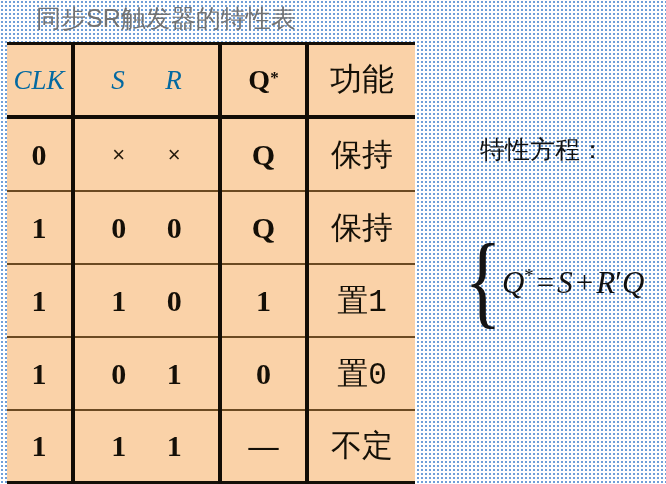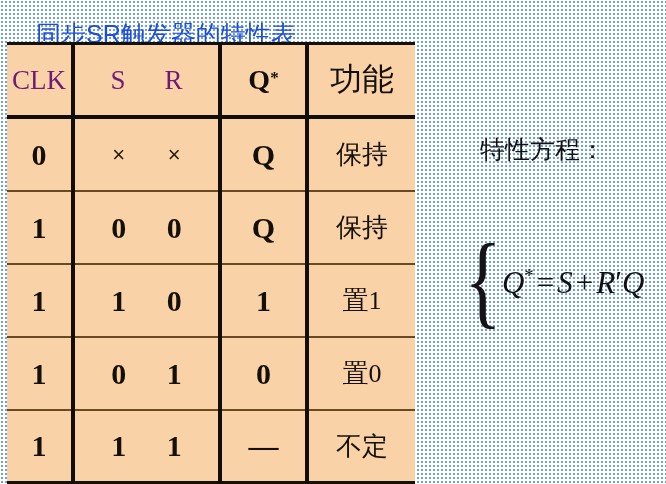--- a/index.html
+++ b/index.html
@@ -17,25 +17,25 @@
     background-size: 4px 4px;
     background-position: 1px 1px;
     font-family: "Liberation Sans", sans-serif;
     -webkit-font-smoothing: antialiased;
   }
 
   
   #slide-title {
     position: absolute;
     left: 36px;
-    top: 17px;
+    top: 1px;
     font-family: "Liberation Sans", sans-serif;
     font-size: 25px;
     line-height: 34px;
-    color: #1d4ed8;
+    color: #737373;
     letter-spacing: 0px;
     white-space: nowrap;
   }
 
   
   #char-table {
     position: absolute;
     left: 7px;
     top: 42px;
     width: 408px;
@@ -70,22 +70,23 @@
   
   .hdr td { border-bottom: 4px solid #120d06; height: 70px; }
 
   
   .brow td { border-bottom: 2px solid #6b4a22; height: 71px; }
   .brow.last td { border-bottom: 0; height: 70px; }
 
   
   .hdr-ital {
     font-family: "Liberation Serif", serif;
+    font-style: italic;
     font-size: 27px;
-    color: #701a75;
+    color: #0369a1;
   }
   .hdr-bold {
     font-family: "Liberation Serif", serif;
     font-weight: bold;
     font-size: 28px;
     color: #120d06;
   }
   .hdr-cn {
     font-family: "Liberation Sans", sans-serif;
     font-size: 32px;
@@ -107,22 +108,22 @@
     font-size: 22px;
     color: #241a0c;
   }
   .val-dash {
     font-family: "Liberation Serif", serif;
     font-weight: bold;
     font-size: 30px;
     color: #140f07;
   }
   .val-cn {
-    font-family: Liberation Serif, serif;
-    font-size: 26px;
+    font-family: Liberation Mono, monospace;
+    font-size: 31px;
     color: #141007;
   }
 
   
   .sr-pair {
     display: flex;
     justify-content: space-around;
     align-items: center;
     padding: 0 16px;
   }

